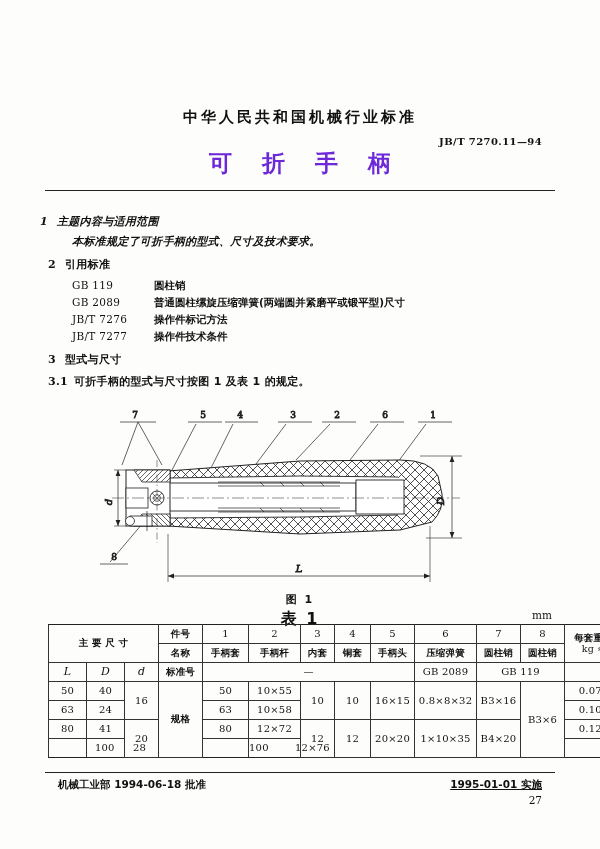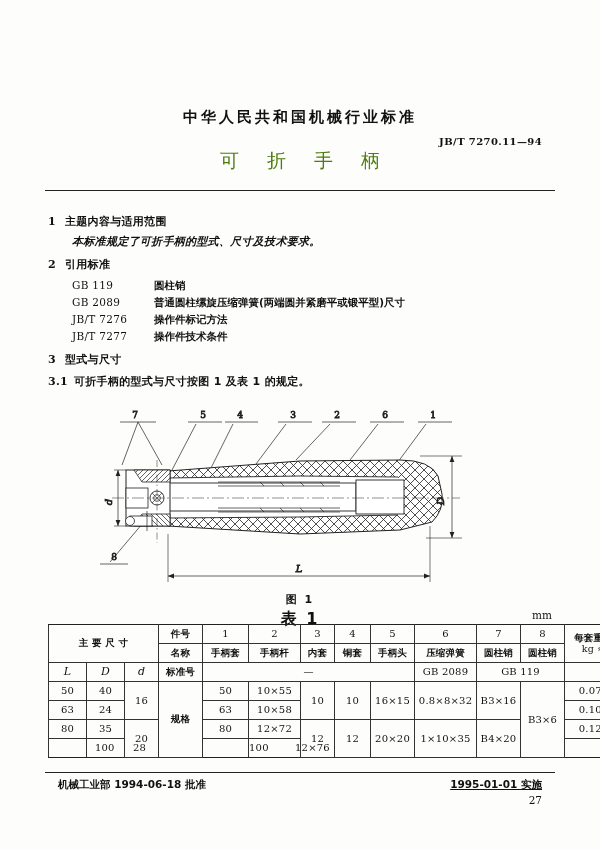--- a/index.html
+++ b/index.html
@@ -42,25 +42,25 @@
     font-weight: bold;
     font-family: "DejaVu Serif", "Liberation Serif", serif;
     letter-spacing: 0.4px;
     color: #111;
   }
   .doc-title {
     position: absolute;
     left: 0; right: 0;
     top: 148px;
     text-align: center;
-    font-size: 19px;
-    font-weight: normal;
+    font-size: 23px;
+    font-weight: bold;
     letter-spacing: 11px;
     text-indent: 11px;
-    color: #4d7c0f;
+    color: #6d28d9;
   }
   .rule-top {
     position: absolute;
     left: 45px;
     top: 190px;
     width: 510px;
     height: 0;
     border-top: 1.2px solid #222;
   }
 
@@ -242,21 +242,21 @@
 </head>
 <body>
 
 <div class="page">
 
   <div class="std-org">中华人民共和国机械行业标准</div>
   <div class="std-code">JB/T 7270.11—94</div>
   <div class="doc-title">可 折 手 柄</div>
   <div class="rule-top"></div>
 
-  <div class="sec" style="left:48px; top:214px;">
+  <div class="sec" style="left:40px; top:214px;font-style:italic;">
     <span class="num">1</span><span>主题内容与适用范围</span>
   </div>
   <div class="para" style="left:72px; top:234px;">本标准规定了可折手柄的型式、尺寸及技术要求。</div>
 
   <div class="sec" style="left:48px; top:257px;">
     <span class="num">2</span><span>引用标准</span>
   </div>
 
   <div class="ref-row" style="left:72px; top:279px;">
     <span class="code">GB 119</span><span>圆柱销</span>
@@ -498,21 +498,21 @@
         <tr>
           <td class="num">63</td>
           <td class="num">24</td>
           <td class="num">63</td>
           <td class="num">10×58</td>
           <td class="num">0.108</td>
         </tr>
 
         <tr>
           <td class="num">80</td>
-          <td class="num">35</td>
+          <td class="num">41</td>
           <td class="num" rowspan="2">20</td>
           <td class="num">80</td>
           <td class="num">12×72</td>
           <td class="num" rowspan="2">12</td>
           <td class="num" rowspan="2">12</td>
           <td class="num" rowspan="2">20×20</td>
           <td class="num" rowspan="2">1×10×35</td>
           <td class="num" rowspan="2">B4×20</td>
           <td class="num">0.127</td>
         </tr>

